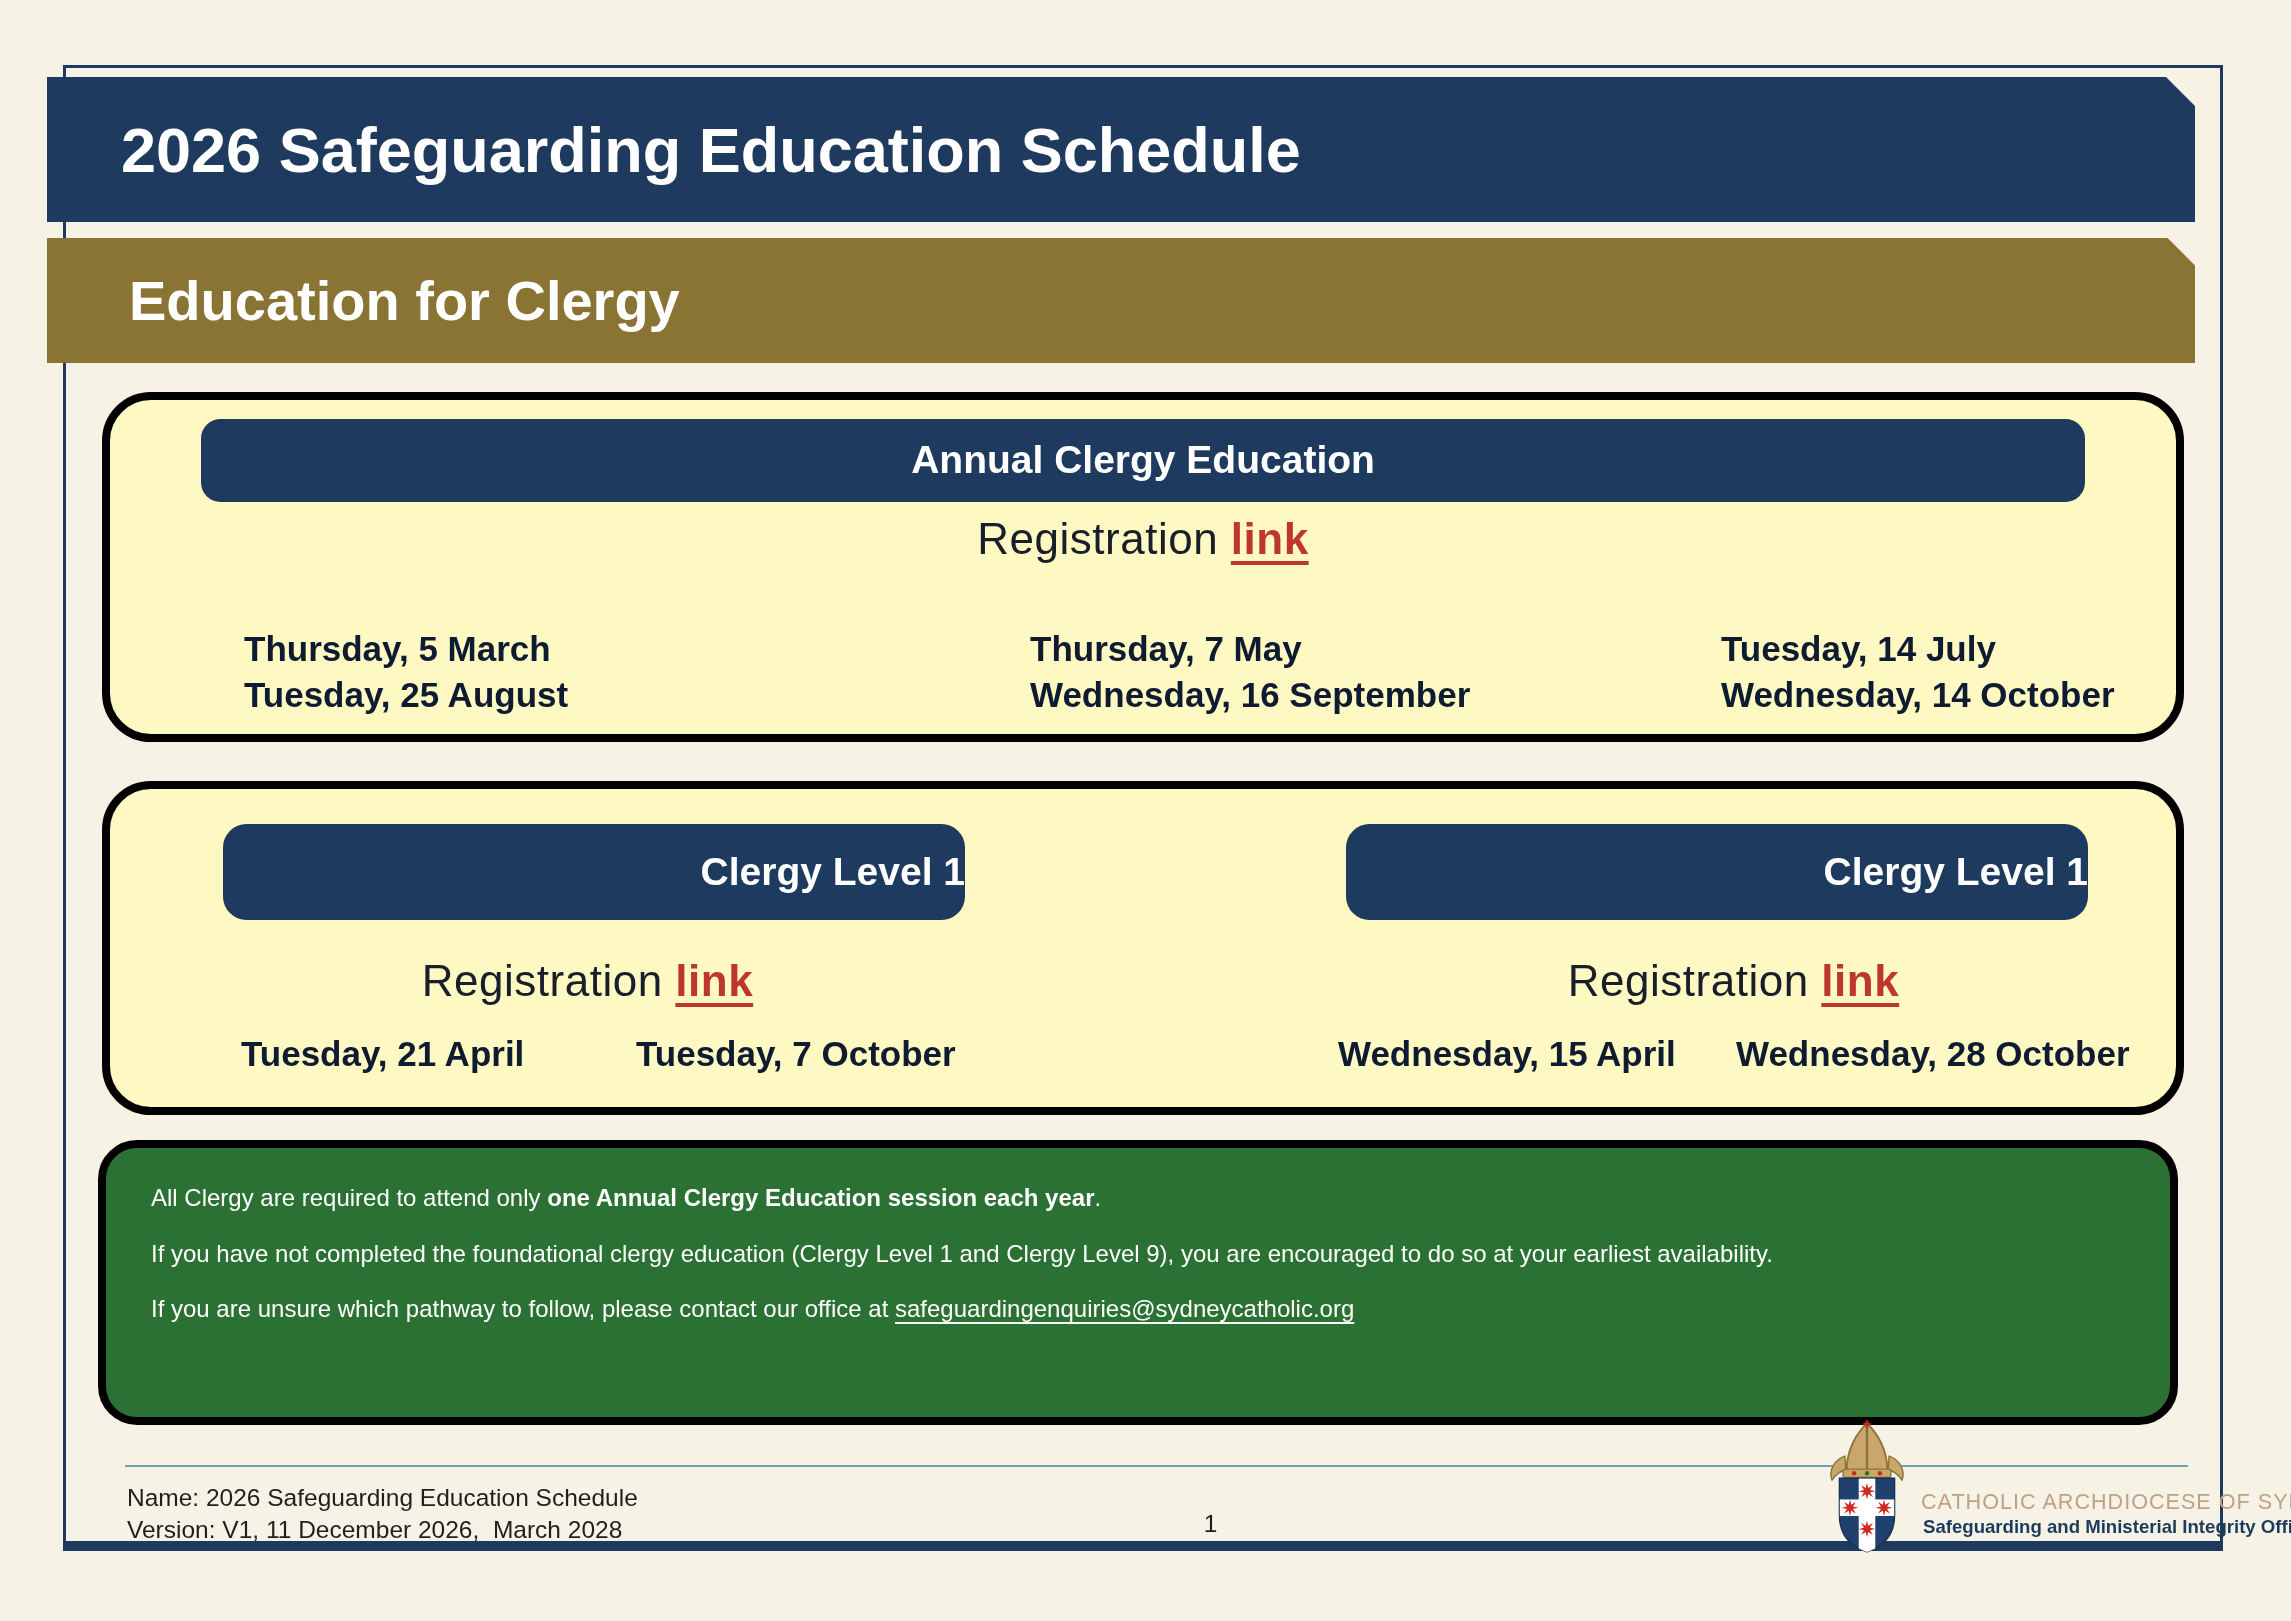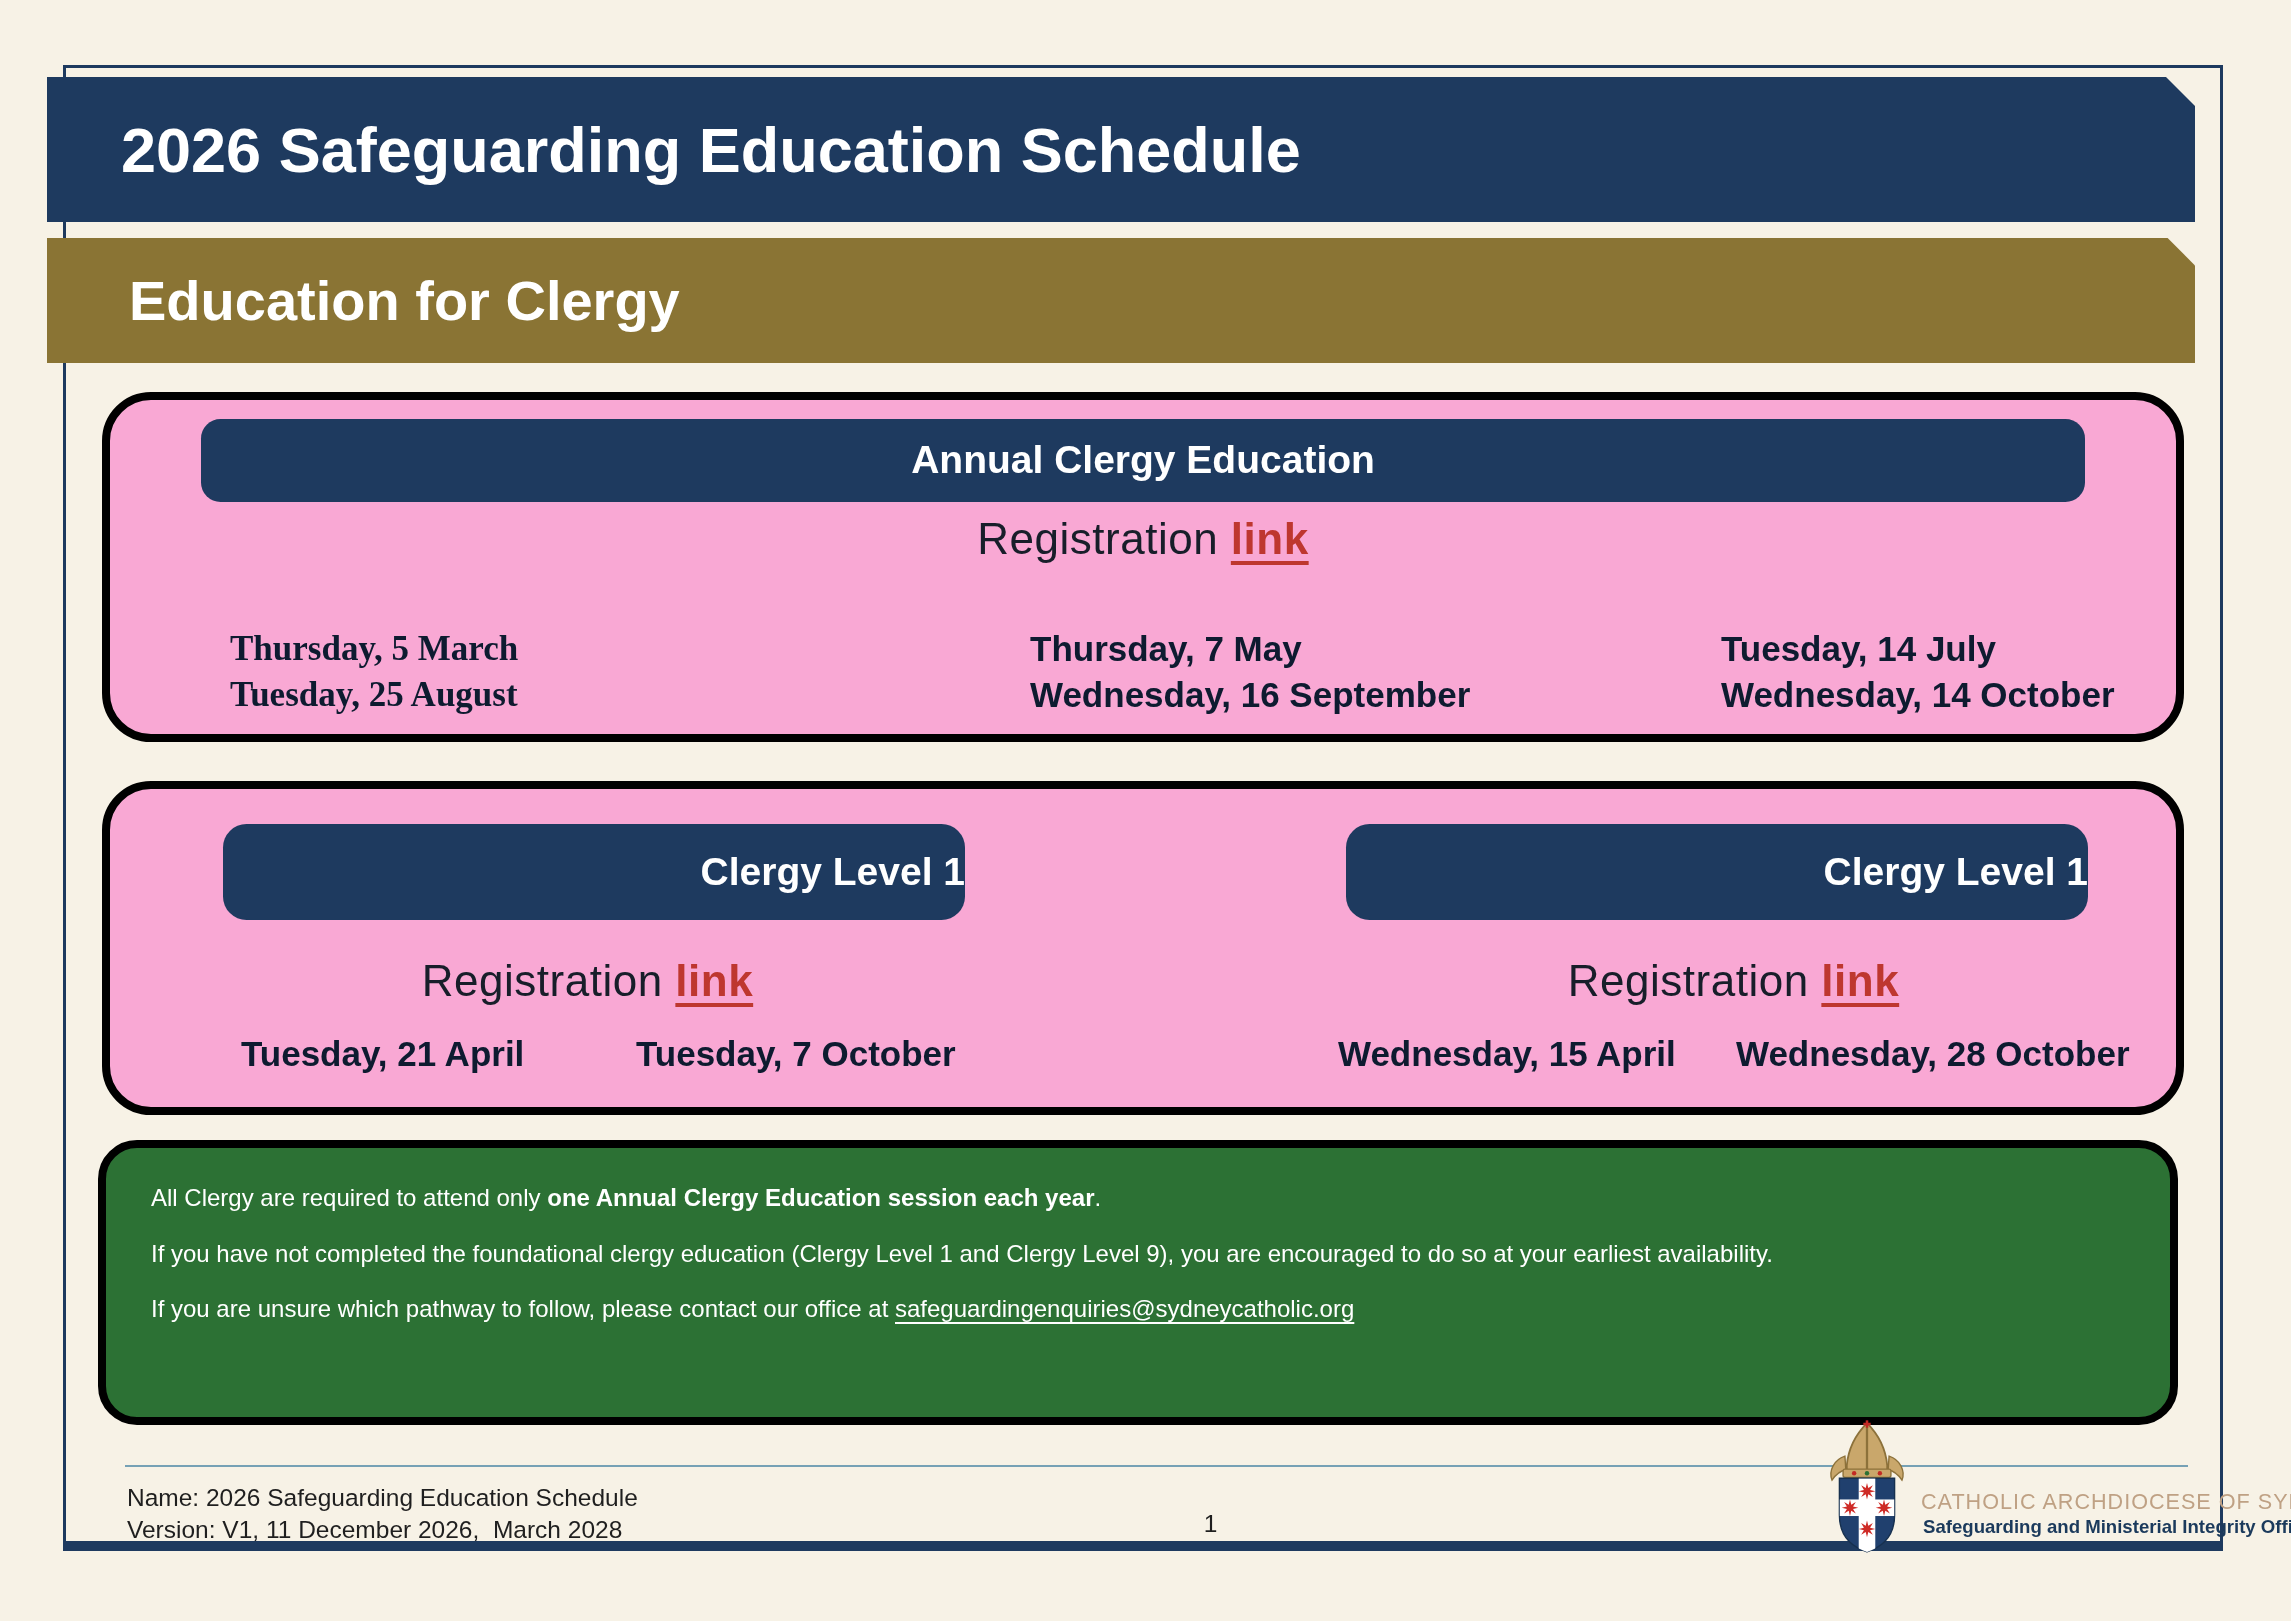--- a/index.html
+++ b/index.html
@@ -22,42 +22,42 @@
     clip-path:polygon(0 0, calc(100% - 29px) 0, 100% 29px, 100% 100%, 0 100%);
     font-size:63px;padding-left:74px;box-sizing:border-box;
   }
   .section-banner{
     top:238px;height:125px;background:#8A7434;
     clip-path:polygon(0 0, calc(100% - 27.4px) 0, 100% 27.4px, 100% 100%, 0 100%);
     font-size:56px;padding-left:82px;box-sizing:border-box;
   }
   
   .card{
-    position:absolute;background:#f9a8d4;border:8.8px solid #000000;box-sizing:border-box;
+    position:absolute;background:#fef9c3;border:8.8px solid #000000;box-sizing:border-box;
   }
   .annual-card{left:102px;top:392px;width:2082px;height:350px;border-radius:49px;}
   .levels-card{left:102px;top:781px;width:2082px;height:334px;border-radius:49px;}
   .card-header{
     position:absolute;background:#1E3A5F;color:#fff;font-weight:700;font-size:39px;
     display:flex;align-items:center;justify-content:center;box-sizing:border-box;
   }
   .annual-header{left:50%;transform:translateX(-50%);top:18.6px;width:1884px;height:83px;border-radius:19.6px;}
   .level-header{top:35px;width:742px;height:96px;border-radius:23.5px;justify-content:flex-end;}
   .level1-header{left:113px;}
   .level2-header{left:1236px;}
   .reg-line{
     position:absolute;font-size:44px;color:#181E2A;text-align:center;letter-spacing:0.5px;
   }
   .annual-reg{left:0;width:100%;top:114px;}
   .level1-reg{left:0;width:955px;top:167px;}
   .level2-reg{left:1117px;width:1013px;top:167px;}
   .red-link{color:#BE372F;font-weight:700;text-decoration:underline;text-underline-offset:6.9px;text-decoration-thickness:3.9px;cursor:pointer;}
   .date{position:absolute;font-size:35px;font-weight:700;color:#0E1B30;white-space:nowrap;}
   
-  .a-c1{left:120px;font-family:Liberation Serif, serif;} .a-c2{left:920px;} .a-c3{left:1611px;}
+  .a-c1{left:134px;} .a-c2{left:920px;} .a-c3{left:1611px;}
   .a-r1{top:229px;} .a-r2{top:275px;}
   
   .l-r{top:245px;}
   .l1-d1{left:131px;} .l1-d2{left:526px;}
   .l2-d1{left:1228px;} .l2-d2{left:1626px;}
   
   .notice{
     position:absolute;left:98px;top:1140px;width:2080px;height:285px;box-sizing:border-box;
     background:#2C7134;border:8.8px solid #000000;border-radius:39px;
     color:#FFFFFF;font-size:24px;line-height:1.38;padding:33px 45px;

